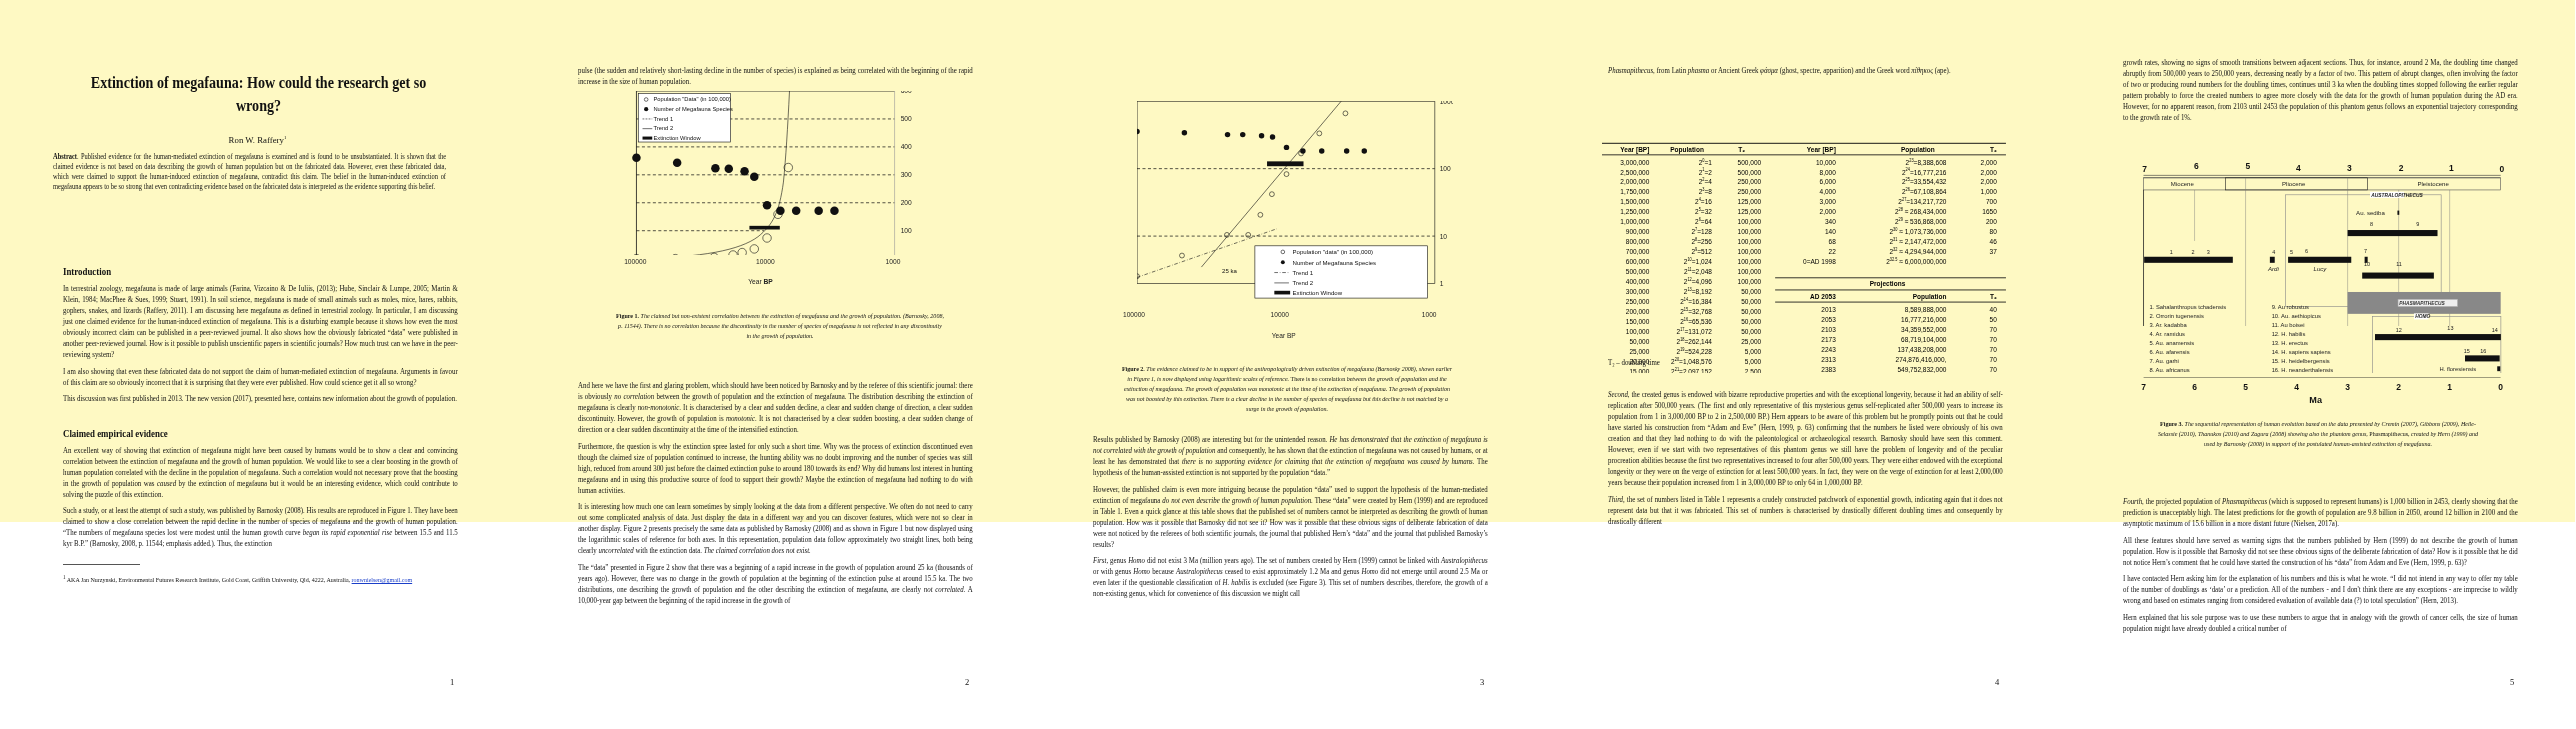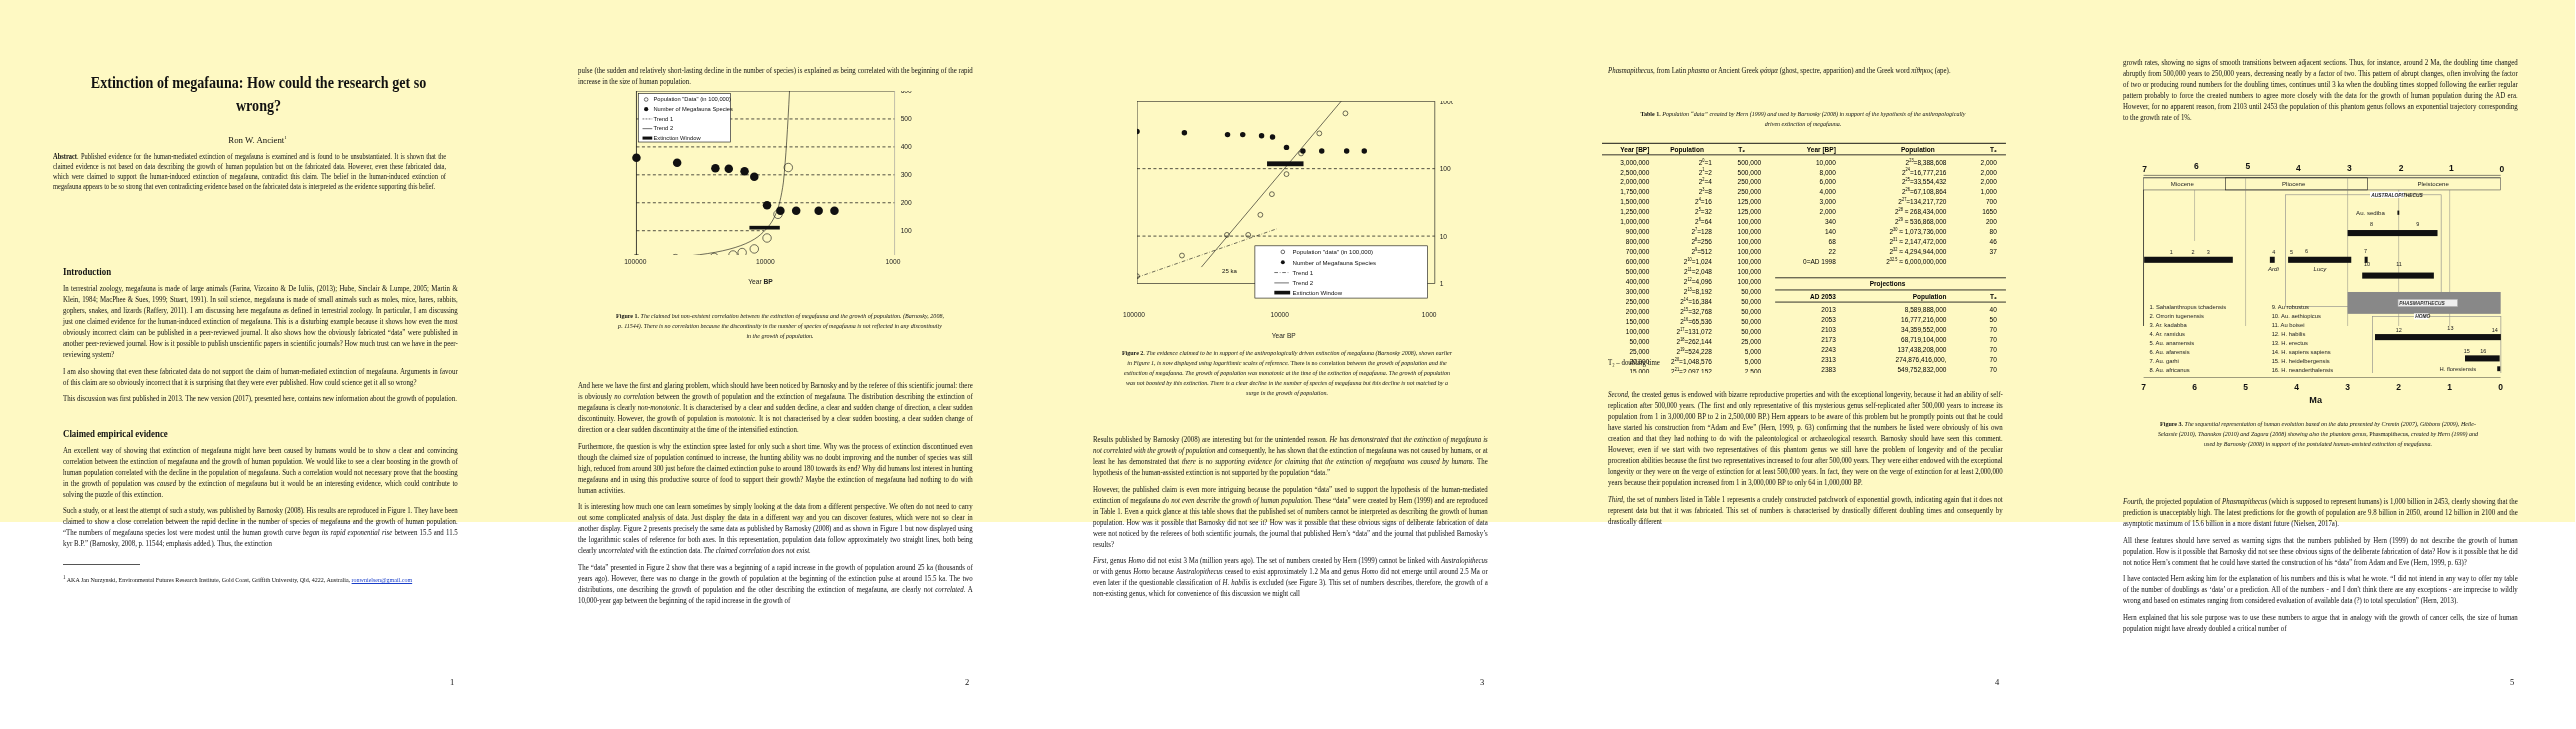--- a/index.html
+++ b/index.html
@@ -24,21 +24,21 @@
   .caption .up { font-style: normal; }
   svg text { font-family: "Liberation Sans", "DejaVu Sans", sans-serif; }
 </style>
 </head>
 <body>
 
 <div class="strip">
 
   <div class="page">
     <div class="title">Extinction of megafauna: How could the research get so wrong?</div>
-    <div class="author"><span>Ron W. Ancient</span><sup>1</sup></div>
+    <div class="author"><span>Ron W. Raffery</span><sup>1</sup></div>
     <div class="abstract">
       <p><b>Abstract</b><span>. Published evidence for the human-mediated extinction of megafauna is examined and is found to be unsubstantiated.  It is shown that the claimed evidence is not based on data describing the growth of human population but on the fabricated data. However, even these fabricated data, which were claimed to support the human-induced extinction of megafauna, contradict this claim. The belief in the human-induced extinction of megafauna appears to be so strong that even contradicting evidence based on the fabricated data is interpreted as the evidence supporting this belief.</span></p>
     </div>
     <div class="content" style="top:266px">
       <h2>Introduction</h2>
       <p class="body">In terrestrial zoology, megafauna is made of large animals (Farina, Vizcaino &amp; De Iuliis, (2013); Hube, Sinclair &amp; Lumpe, 2005; Martin &amp; Klein, 1984; MacPhee &amp; Sues, 1999; Stuart, 1991).   In soil science, megafauna is made of small animals such as moles, mice, hares, rabbits, gophers, snakes, and lizards (Raffery, 2011). I am discussing here megafauna as defined in terrestrial zoology. In particular, I am discussing just one claimed evidence for the human-induced extinction of megafauna. This is a disturbing example because it shows how even the most obviously incorrect claim can be published in a peer-reviewed journal. It also shows how the obviously fabricated “data” were published in another peer-reviewed journal. How is it possible to publish unscientific papers in scientific journals? How much trust can we have in the peer-reviewing system?</p>
       <p class="body">I am also showing that even these fabricated data do not support the claim of human-mediated extinction of megafauna. Arguments in favour of this claim are so obviously incorrect that it is surprising that they were ever published. How could science get it all so wrong?</p>
       <p class="body">This discussion was first published in 2013. The new version (2017), presented here, contains new information about the growth of population.</p>
       <div style="height:18px"></div>
       <h2>Claimed empirical evidence</h2>
@@ -206,37 +206,34 @@
       </g>
     </svg>
     <svg style="position:absolute;left:91px;top:310px" width="328" height="36" viewBox="0 0 540 60">
       <g font-size="11" fill="#222">
         <text x="0" y="12">100000</text>
           <text x="246" y="12">10000</text>
           <text x="498" y="12">1000</text>
         <text x="248" y="46">Year BP</text>
       </g>
     </svg>
-    <div style="position:absolute;top:348px;left:64px;width:386px">
+    <div style="position:absolute;top:364px;left:64px;width:386px">
       <p class="caption"><b>Figure 2.</b><span> The evidence claimed to be in support of the anthropologically driven extinction of megafauna (Barnosky 2008), shown earlier in Figure 1, is now displayed using logarithmic scales of reference.</span><span class="up"> There is no correlation </span><span>between the growth of population and the extinction of megafauna. The growth of population was monotonic at the time of the extinction of megafauna. The growth of population was not boosted by this extinction. There is a clear decline in the number of species of megafauna but this decline is not matched by a surge in the growth of population.</span></p>
     </div>
     <div class="content" style="top:434px">
       <p class="body"><span>Results published by Barnosky (2008) are interesting but for the unintended reason. </span><i>He has demonstrated that the extinction of megafauna is not correlated with the growth of population</i><span> and consequently, he has shown that the extinction of megafauna was not caused by humans, or at least he has demonstrated that </span><i>there is no supporting evidence for claiming that the extinction of megafauna was caused by humans</i><span>. The hypothesis of the human-assisted extinction is not supported by the population “data.”</span></p>
       <p class="body"><span>However, the published claim is even more intriguing because the population “data” used to support the hypothesis of the human-mediated extinction of megafauna </span><i>do not even describe the growth of human population</i><span>. These “data” were created by Hern (1999) and are reproduced in Table 1. Even a quick glance at this table shows that the published set of numbers cannot be interpreted as describing the growth of human population. How was it possible that Barnosky did not see it? How was it possible that these obvious signs of deliberate fabrication of data were not noticed by the referees of both scientific journals, the journal that published Hern’s “data” and the journal that published Barnosky’s results?</span></p>
       <p class="body"><i>First</i><span>, genus </span><i>Homo</i><span> did not exist 3 Ma (million years ago).  The set of numbers created by Hern (1999) cannot be linked with </span><i>Australopithecus</i><span> or with genus </span><i>Homo</i><span> because </span><i>Australopithecus</i><span> ceased to exist approximately 1.2 Ma and genus </span><i>Homo</i><span> did not emerge until around 2.5 Ma or even later if the questionable classification of </span><i>H. habilis</i><span> is excluded (see Figure 3).  This set of numbers describes, therefore, the growth of a non-existing genus, which for convenience of this discussion we might call</span></p>
     </div>
     <div class="pnum">3</div>
   </div>
 
   <div class="page">
     <div class="content" style="top:65px">
       <p class="body"><i>Phasmapithecus</i><span>, from Latin </span><i>phasma</i><span> or Ancient Greek </span><i>φάσμα</i><span> (ghost, spectre, apparition) and the Greek word </span><i>πίθηκος</i><span> (ape).</span></p>
-    </div>
-    <div style="position:absolute;top:109px;left:66px;width:384px">
-      <p class="caption"><b>Table 1.</b><span> Population “data” created by Hern (1999) and used by Barnosky (2008) in support of the hypothesis of the anthropologically driven extinction of megafauna.</span></p>
     </div>
     <svg style="position:absolute;left:57px;top:142px" width="407" height="231" viewBox="0 0 670 380" id="table-svg">
         <line x1="0" y1="2" x2="665" y2="2" stroke="#111" stroke-width="1.6"></line>
         <text x="78" y="16" font-size="12.5" text-anchor="end" font-family="Liberation Serif, serif" transform="translate(78 0) scale(0.86 1) translate(-78 0)" font-weight="bold">Year [BP]</text>
         <text x="140" y="16" font-size="12.5" text-anchor="middle" font-family="Liberation Serif, serif" transform="translate(140 0) scale(0.86 1) translate(-140 0)" font-weight="bold">Population</text>
         <text x="230" y="16" font-size="12.5" text-anchor="middle" font-family="Liberation Serif, serif" transform="translate(230 0) scale(0.86 1) translate(-230 0)" font-weight="bold">T₂</text>
         <text x="385" y="16" font-size="12.5" text-anchor="end" font-family="Liberation Serif, serif" transform="translate(385 0) scale(0.86 1) translate(-385 0)" font-weight="bold">Year [BP]</text>
         <text x="520" y="16" font-size="12.5" text-anchor="middle" font-family="Liberation Serif, serif" transform="translate(520 0) scale(0.86 1) translate(-520 0)" font-weight="bold">Population</text>
         <text x="650" y="16" font-size="12.5" text-anchor="end" font-family="Liberation Serif, serif" transform="translate(650 0) scale(0.86 1) translate(-650 0)" font-weight="bold">T₂</text>
         <line x1="0" y1="21" x2="665" y2="21" stroke="#111" stroke-width="1.4"></line>

